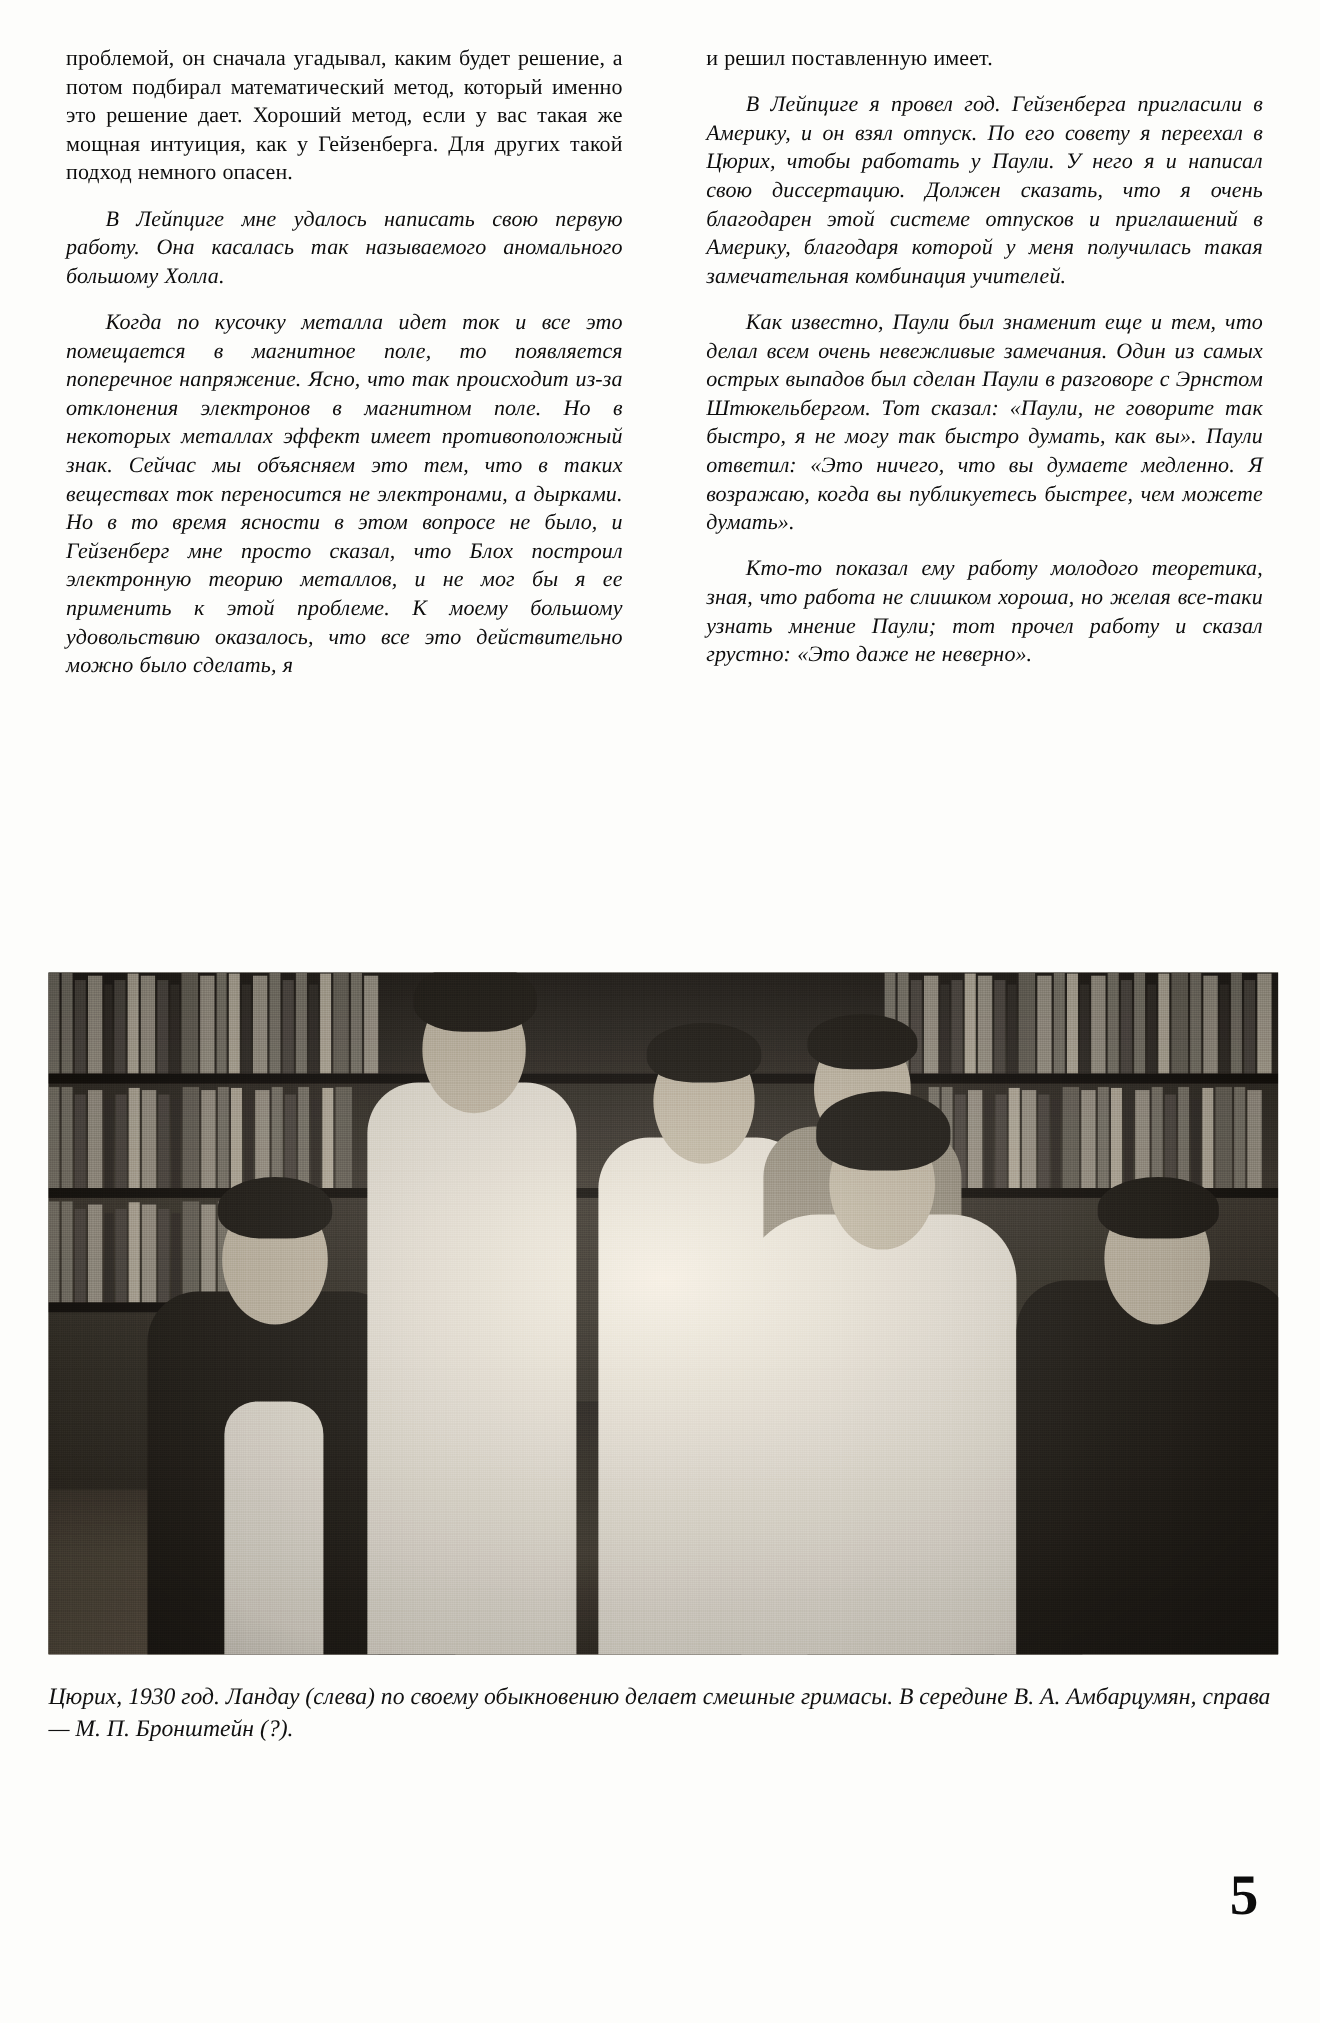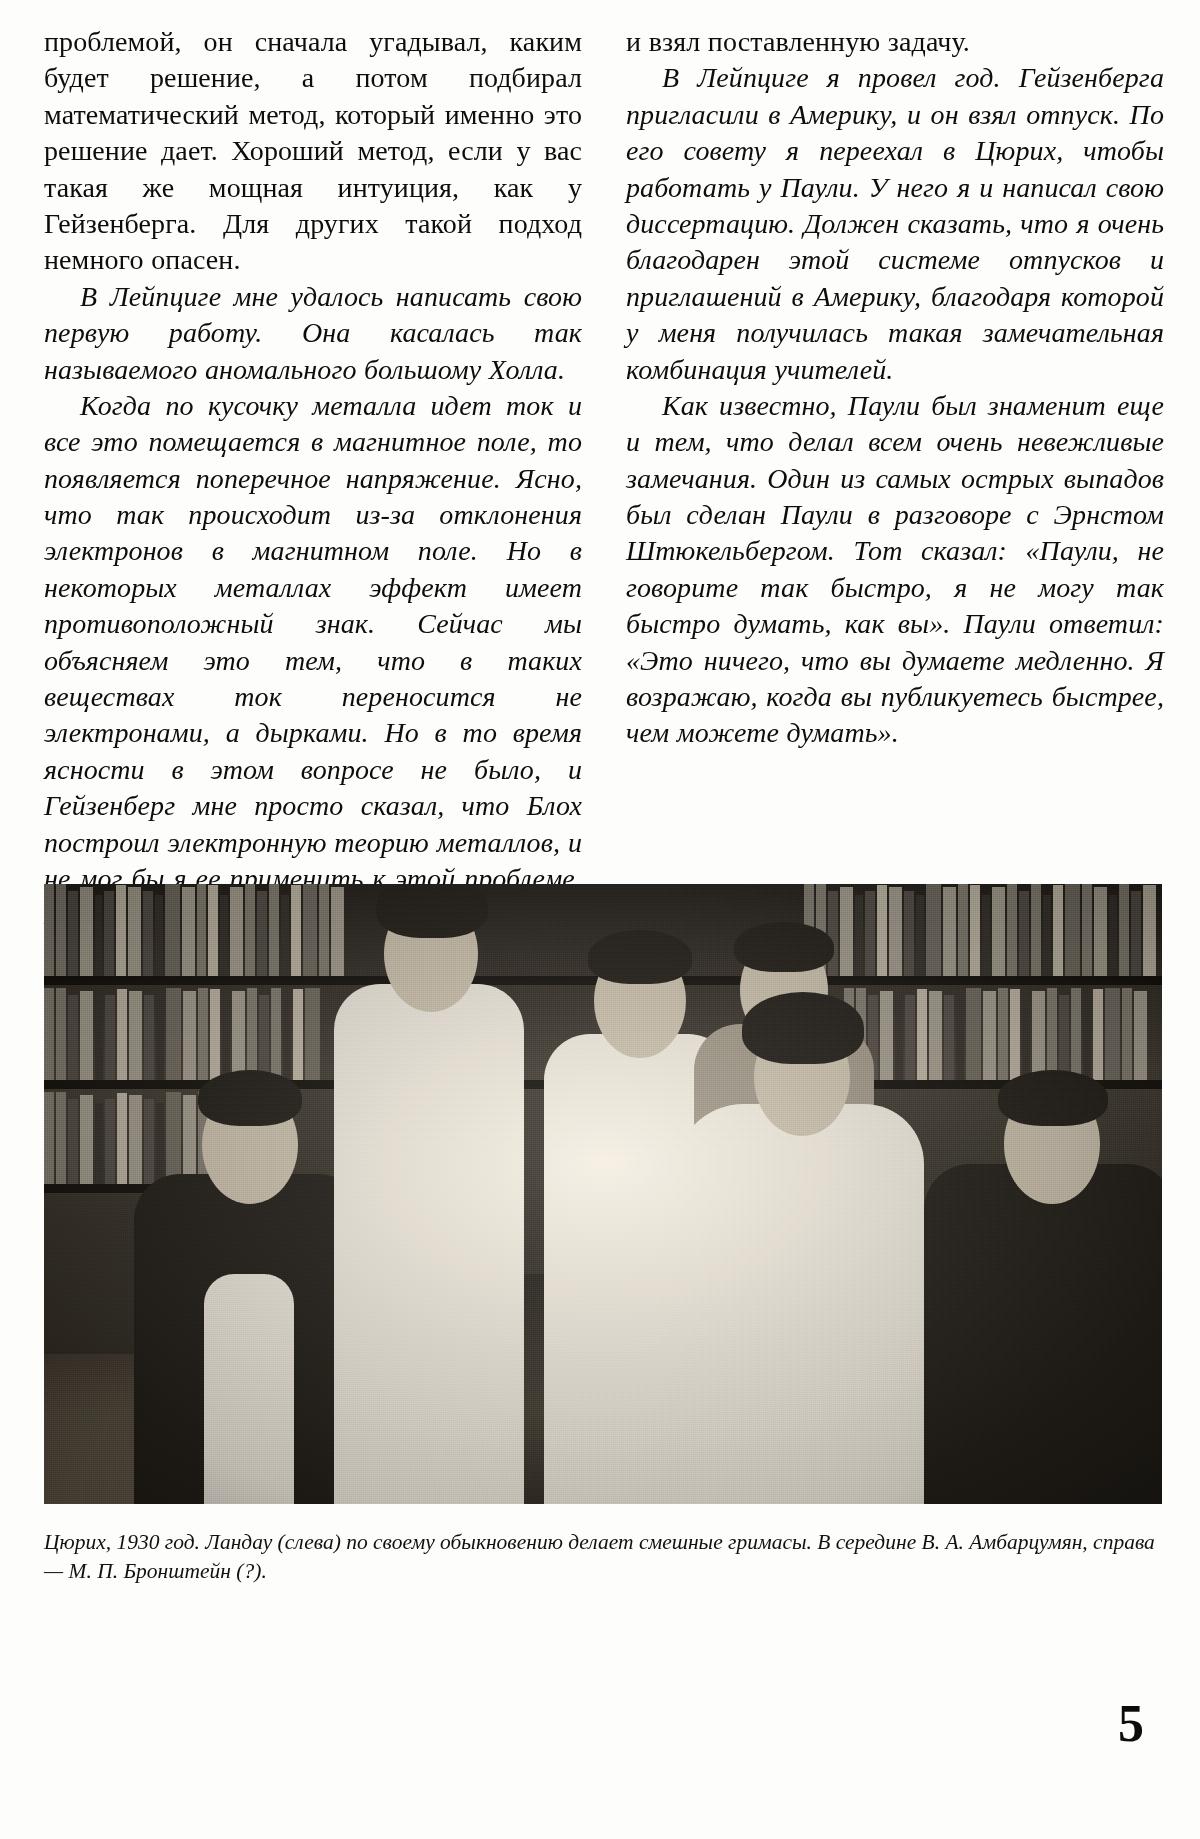--- a/index.html
+++ b/index.html
@@ -29,22 +29,22 @@
     left: 44px;
     top: 24px;
     width: 1120px;
     display: flex;
     gap: 44px;
   }
   .col {
     width: 538px;
   }
   .col p {
-    margin: 0;
-    font-size: 28px;
+    margin: 16px;
+    font-size: 20px;
     line-height: 1.30;
     text-align: justify;
     text-justify: inter-word;
     letter-spacing: 0.1px;
     word-spacing: 0.5px;
   }
   .col p.indent {
     text-indent: 36px;
     font-style: italic;
   }
@@ -192,23 +192,24 @@
 
   <div class="columns">
 
     <div class="col">
       <p>проблемой, он сначала угадывал, каким будет решение, а потом подбирал математический метод, который именно это решение дает. Хороший метод, если у вас такая же мощная интуиция, как у Гейзенберга. Для других такой подход немного опасен.</p>
       <p class="indent">В Лейпциге мне удалось написать свою первую работу. Она касалась так называемого аномального большому Холла.</p>
       <p class="indent">Когда по кусочку металла идет ток и все это помещается в магнитное поле, то появляется поперечное напряжение. Ясно, что так происходит из-за отклонения электронов в магнитном поле. Но в некоторых металлах эффект имеет противоположный знак. Сейчас мы объясняем это тем, что в таких веществах ток переносится не электронами, а дырками. Но в то время ясности в этом вопросе не было, и Гейзенберг мне просто сказал, что Блох построил электронную теорию металлов, и не мог бы я ее применить к этой проблеме. К моему большому удовольствию оказалось, что все это действительно можно было сделать, я</p>
     </div>
 
     <div class="col">
-      <p>и взял поставленную задачу.</p>
+      <p>и решил поставленную имеет.</p>
       <p class="indent">В Лейпциге я провел год. Гейзенберга пригласили в Америку, и он взял отпуск. По его совету я переехал в Цюрих, чтобы работать у Паули. У него я и написал свою диссертацию. Должен сказать, что я очень благодарен этой системе отпусков и приглашений в Америку, благодаря которой у меня получилась такая замечательная комбинация учителей.</p>
       <p class="indent">Как известно, Паули был знаменит еще и тем, что делал всем очень невежливые замечания. Один из самых острых выпадов был сделан Паули в разговоре с Эрнстом Штюкельбергом. Тот сказал: «Паули, не говорите так быстро, я не могу так быстро думать, как вы». Паули ответил: «Это ничего, что вы думаете медленно. Я возражаю, когда вы публикуетесь быстрее, чем можете думать».</p>
+      <p class="indent">Кто-то показал ему работу молодого теоретика, зная, что работа не слишком хороша, но желая все-таки узнать мнение Паули; тот прочел работу и сказал грустно: «Это даже не неверно».</p>
     </div>
 
   </div>
 
   <div class="photo-wrap">
     <div class="photo">
       <div class="shelf-bg"></div>
 
       <div class="shelf-row" style="top:92px;"></div>
       <div class="shelf-row" style="top:196px;"></div>

